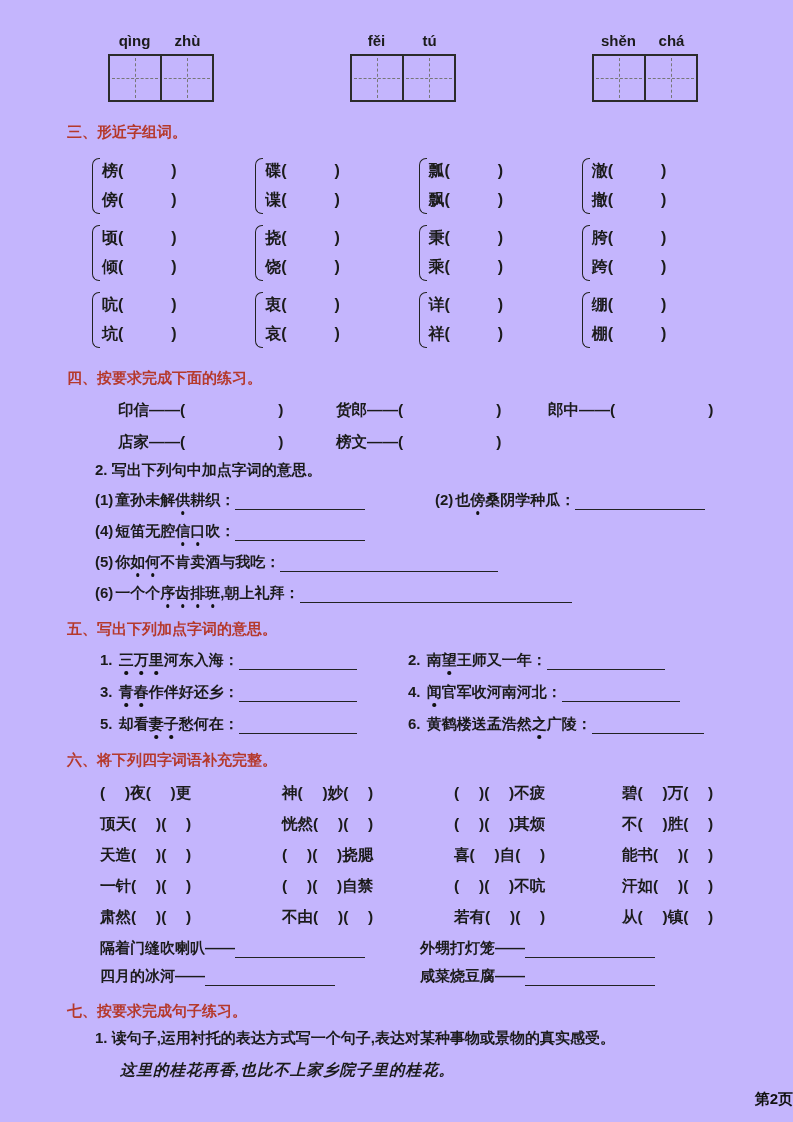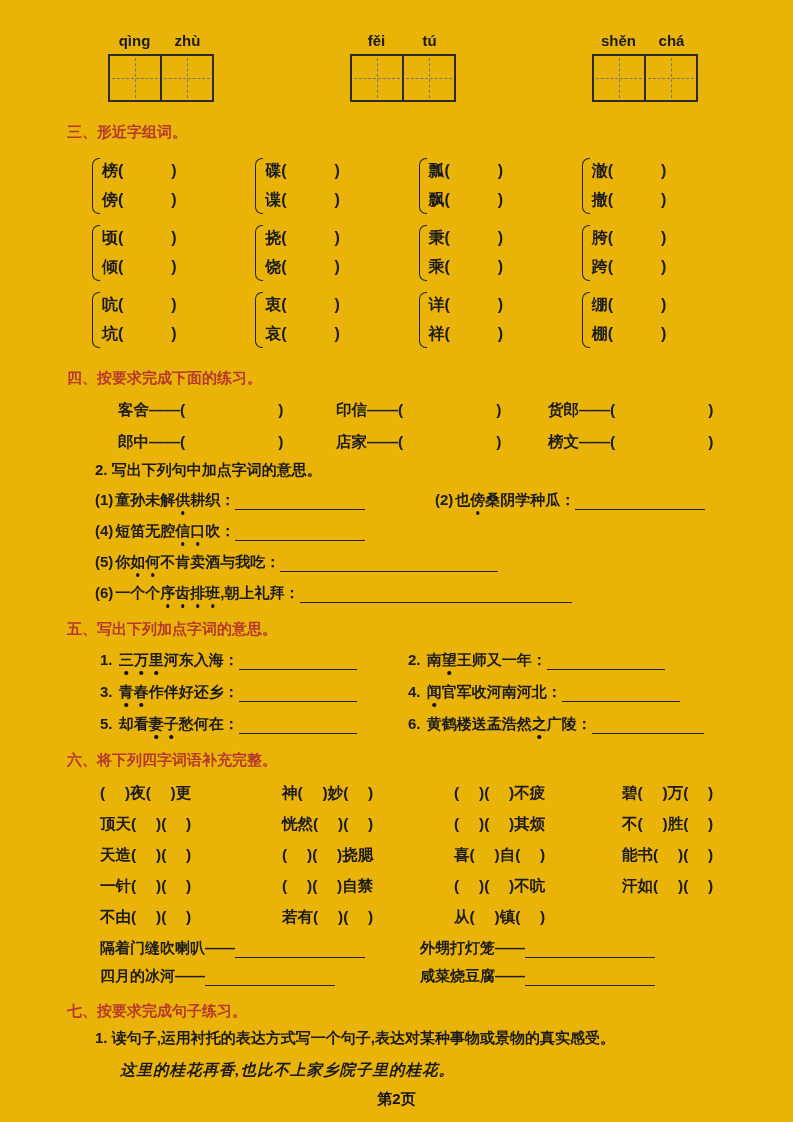--- a/index.html
+++ b/index.html
@@ -1,20 +1,20 @@
 <!DOCTYPE html>
 <html style="--accent: #b5392c;"><head>
 <meta charset="utf-8">
 <style>
   html,body{margin:0;padding:0;background:#e8e8e8;}
   .page{
     position:relative;
     width:793px;height:1122px;
     margin:0 auto;
-    background:#eab308;
+    background:#c4b5fd;
     font-family:"Liberation Sans", sans-serif;
     color:#1b1b1b;
     font-weight:700;
     font-size:15px;
     overflow:hidden;
     box-sizing:border-box;
   }
   .pre{white-space:pre;}
   
   .pinyin-row{
@@ -94,21 +94,21 @@
   }
   
   .example{
     margin:12px 40px 0 120px;
     font-family:"Liberation Serif", serif;
     font-style:italic;font-weight:600;font-size:15.5px;
     letter-spacing:1px;
   }
   .footer{
     position:absolute;bottom:13px;left:0;right:0;
-    text-align:center;font-size:15px;font-weight:700;color:#111;
+    text-align:right;font-size:15px;font-weight:700;color:#111;
   }
 </style>
 </head>
 <body>
 
 <div class="page">
 
   <div class="pinyin-row" id="pinyin-row">
       <div class="pin-group">
         <div class="pin-labels">
@@ -225,21 +225,20 @@
         <div class="brace"></div>
         <div class="pair-lines">
           <div class="pair-line pre">绷(　　　)</div>
           <div class="pair-line pre">棚(　　　)</div>
         </div>
       </div>
     </div>
 
   <div class="heading h-s4">四、按要求完成下面的练习。</div>
   <div class="s4a" id="s4a-grid">
-      <div class="pre">客舍——(　　　　　　)</div>
       <div class="pre">印信——(　　　　　　)</div>
       <div class="pre">货郎——(　　　　　　)</div>
       <div class="pre">郎中——(　　　　　　)</div>
       <div class="pre">店家——(　　　　　　)</div>
       <div class="pre">榜文——(　　　　　　)</div>
     </div>
   <div class="sub-label">2. 写出下列句中加点字词的意思。</div>
   <div class="s4b-grid" id="s4b-grid">
       <div class="phrase-item"><span class="num">(1)</span><span class="phrase"><span class="ch">童</span><span class="ch">孙</span><span class="ch">未</span><span class="ch">解</span><span class="ch em">供</span><span class="ch">耕</span><span class="ch">织</span><span class="ch">：</span></span><span class="uline" style="width: 130px;"></span></div>
       <div class="phrase-item"><span class="num">(2)</span><span class="phrase"><span class="ch">也</span><span class="ch em">傍</span><span class="ch">桑</span><span class="ch">阴</span><span class="ch">学</span><span class="ch">种</span><span class="ch">瓜</span><span class="ch">：</span></span><span class="uline" style="width: 130px;"></span></div>
@@ -271,20 +270,21 @@
       <div class="pre">(　 )(　 )其烦</div>
       <div class="pre">不(　 )胜(　 )</div>
       <div class="pre">天造(　 )(　 )</div>
       <div class="pre">(　 )(　 )挠腮</div>
       <div class="pre">喜(　 )自(　 )</div>
       <div class="pre">能书(　 )(　 )</div>
       <div class="pre">一针(　 )(　 )</div>
       <div class="pre">(　 )(　 )自禁</div>
       <div class="pre">(　 )(　 )不吭</div>
       <div class="pre">汗如(　 )(　 )</div>
+      <div class="pre">肃然(　 )(　 )</div>
       <div class="pre">不由(　 )(　 )</div>
       <div class="pre">若有(　 )(　 )</div>
       <div class="pre">从(　 )镇(　 )</div>
     </div>
   <div class="s6-riddles" id="s6-riddles">
       <div class="phrase-item"><span>隔着门缝吹喇叭——</span><span class="uline" style="width: 130px;"></span></div>
       <div class="phrase-item"><span>外甥打灯笼——</span><span class="uline" style="width: 130px;"></span></div>
       <div class="phrase-item"><span>四月的冰河——</span><span class="uline" style="width: 130px;"></span></div>
       <div class="phrase-item"><span>咸菜烧豆腐——</span><span class="uline" style="width: 130px;"></span></div>
     </div>

